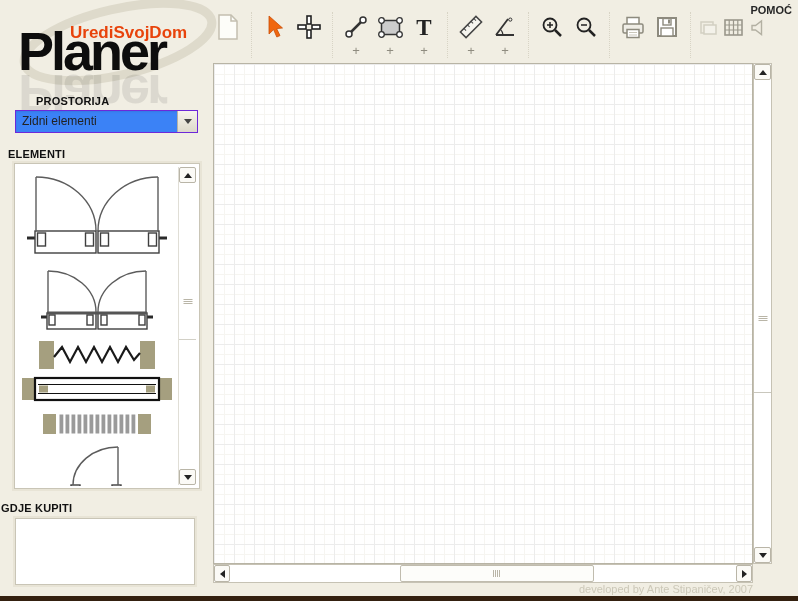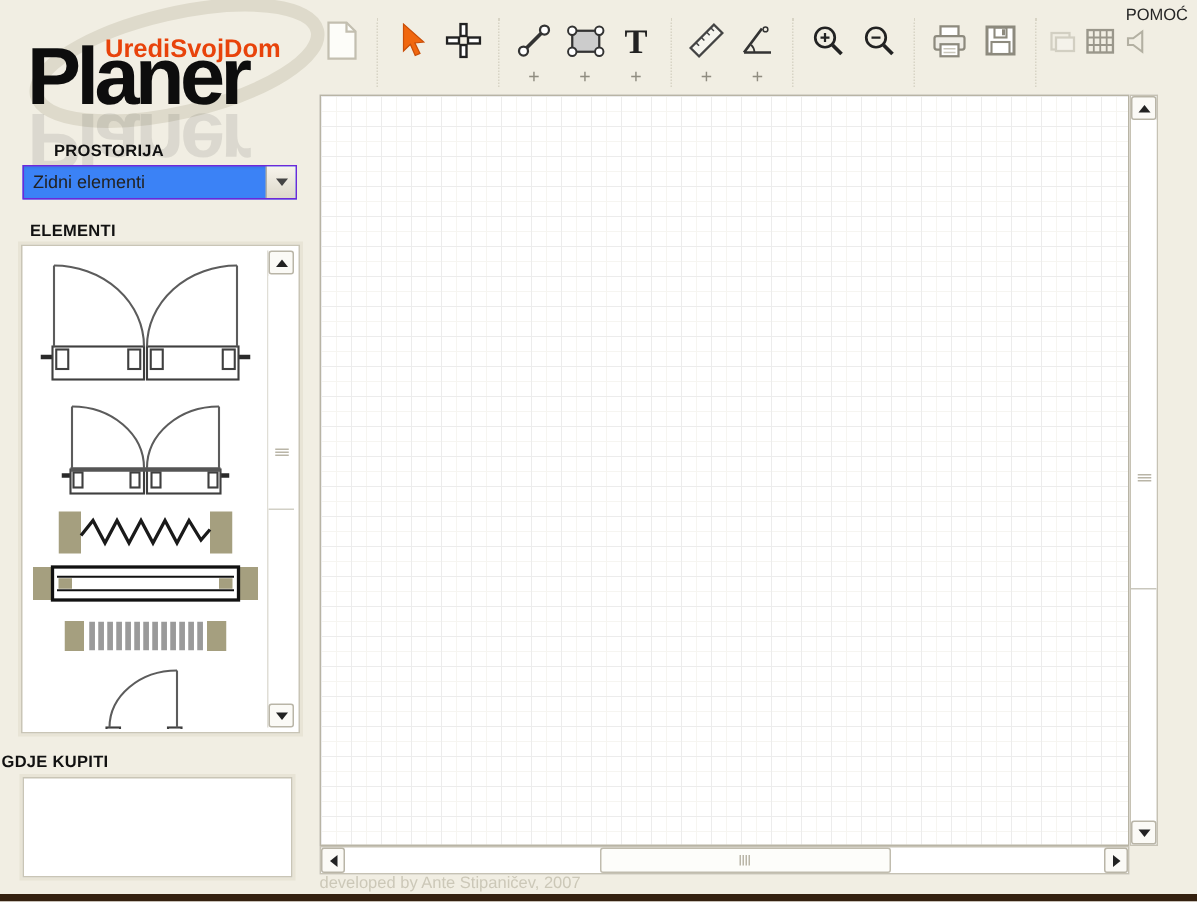--- a/index.html
+++ b/index.html
@@ -9,33 +9,33 @@
     font-family:"Liberation Sans",sans-serif;
     -webkit-font-smoothing:antialiased;
   }
   
   #logo{position:absolute;left:6px;top:0;width:208px;height:96px}
   #logo .swoosh{position:absolute;left:0;top:0}
   .brand-top{position:absolute;left:64px;top:23px;font-size:17px;font-weight:bold;color:#e8430b;letter-spacing:0}
   .brand-main{position:absolute;left:12px;top:24px;font-size:54px;font-weight:bold;color:#0d0d0d;letter-spacing:-3px;line-height:1}
   .brand-reflect{position:absolute;left:12px;top:67px;font-size:54px;font-weight:bold;color:#333;letter-spacing:-3px;line-height:1;transform:scaleY(-1);opacity:.11}
   
-  .help{position:absolute;top:4px;right:6px;font-size:11px;font-weight:normal;color:#262626;cursor:pointer}
+  .help{position:absolute;top:4px;right:6px;font-size:11px;font-weight:bold;color:#262626;cursor:pointer}
   
   #toolbar{position:absolute;left:211px;top:12px;display:flex;align-items:flex-start}
   .tool{width:34px;display:flex;flex-direction:column;align-items:center;cursor:pointer}
   .tool.narrow{width:24px}
   .glyph{height:30px;display:flex;align-items:center;justify-content:center}
   .plus{height:14px;line-height:14px;font-size:13px;color:#8f8c80;margin-top:2px}
   .tsep{width:0;border-left:1px dotted #d8d4c5;height:46px;margin:0 6px}
   .ttext{font-family:"Liberation Serif",serif;font-size:23px;font-weight:bold;color:#222;line-height:1}
   
   .side-label{position:absolute;font-size:11px;font-weight:bold;color:#111;letter-spacing:.2px}
   #lbl-prostorija{left:36px;top:95px}
-  #lbl-elementi{left:20px;top:148px}
+  #lbl-elementi{left:8px;top:148px}
   #lbl-gdje{left:1px;top:502px}
   #category-dd{position:absolute;left:15px;top:110px;width:181px;height:21px;background:#3b82f6;border:1px solid #6d28d9;box-shadow:inset 0 1px 2px rgba(0,0,0,.08);cursor:pointer}
   #category-dd .dd-value{position:absolute;left:6px;top:0;line-height:20px;font-size:12px;color:#222}
   #category-dd .dd-btn{position:absolute;right:0;top:0;width:19px;height:100%;background:linear-gradient(#f7f4ec,#ddd9cb);border-left:1px solid #b5b1a3;display:flex;align-items:center;justify-content:center}
   .tri-down{width:0;height:0;border-left:4px solid transparent;border-right:4px solid transparent;border-top:5px solid #444}
   .tri-up{width:0;height:0;border-left:4px solid transparent;border-right:4px solid transparent;border-bottom:5px solid #222}
   .tri-dn-s{width:0;height:0;border-left:4px solid transparent;border-right:4px solid transparent;border-top:5px solid #222}
   .tri-left{width:0;height:0;border-top:4px solid transparent;border-bottom:4px solid transparent;border-right:5px solid #222}
   .tri-right{width:0;height:0;border-top:4px solid transparent;border-bottom:4px solid transparent;border-left:5px solid #222}
   #elements-panel{position:absolute;left:14px;top:163px;width:184px;height:324px;background:#fff;border:1px solid #c9c5b6;box-shadow:0 0 0 2px #e8e4d6}
@@ -67,21 +67,21 @@
   #vthumb{position:absolute;left:0;right:0;top:16px;height:312px;background:#fff;border-bottom:1px solid #c9c7bd;cursor:pointer}
   #hscroll{position:absolute;left:213px;top:564px;width:540px;height:19px;background:#fff;border:1px solid #c6c2b4;box-sizing:border-box}
   .sbtn-h{position:absolute;top:0;bottom:0;width:16px;background:#fbfaf6;border:1px solid #b9b5a7;border-radius:2px;display:flex;align-items:center;justify-content:center;cursor:pointer;box-sizing:border-box}
   .sbtn-h.left{left:0}.sbtn-h.right{right:0}
   #hthumb{position:absolute;top:0;bottom:0;left:186px;width:192px;background:#fdfdfa;border:1px solid #c0bcae;border-radius:2px;cursor:pointer;display:flex;align-items:center;justify-content:center}
   #hthumb .vgrip{display:flex}
   #hthumb .vgrip i{display:block;width:1px;height:7px;background:#b9b5a7;margin-right:1px}
   .vgrip2{position:absolute;left:50%;transform:translateX(-50%);top:236px;width:9px}
   .vgrip2 i{display:block;height:1px;background:#b9b5a7;margin-bottom:1px}
   
-  #credit{position:absolute;left:213px;top:583px;width:540px;text-align:left;font-size:11px;color:#ccc8b8}
+  #credit{position:absolute;left:213px;top:583px;width:540px;text-align:right;font-size:11px;color:#ccc8b8}
   #gdje-box{position:absolute;left:15px;top:518px;width:178px;height:65px;background:#fff;border:1px solid #c9c5b6;box-shadow:0 0 0 2px #e8e4d6}
   #bottombar{position:absolute;left:0;right:0;bottom:0;height:5px;background:#34200f}
 </style>
 </head>
 <body>
 
 <div id="logo">
   <svg class="swoosh" width="212" height="96" viewBox="0 0 212 96">
     <ellipse cx="112" cy="42" rx="96" ry="33" fill="none" stroke="#dedacb" stroke-width="9" transform="rotate(-13 112 42)"></ellipse>
   </svg>

